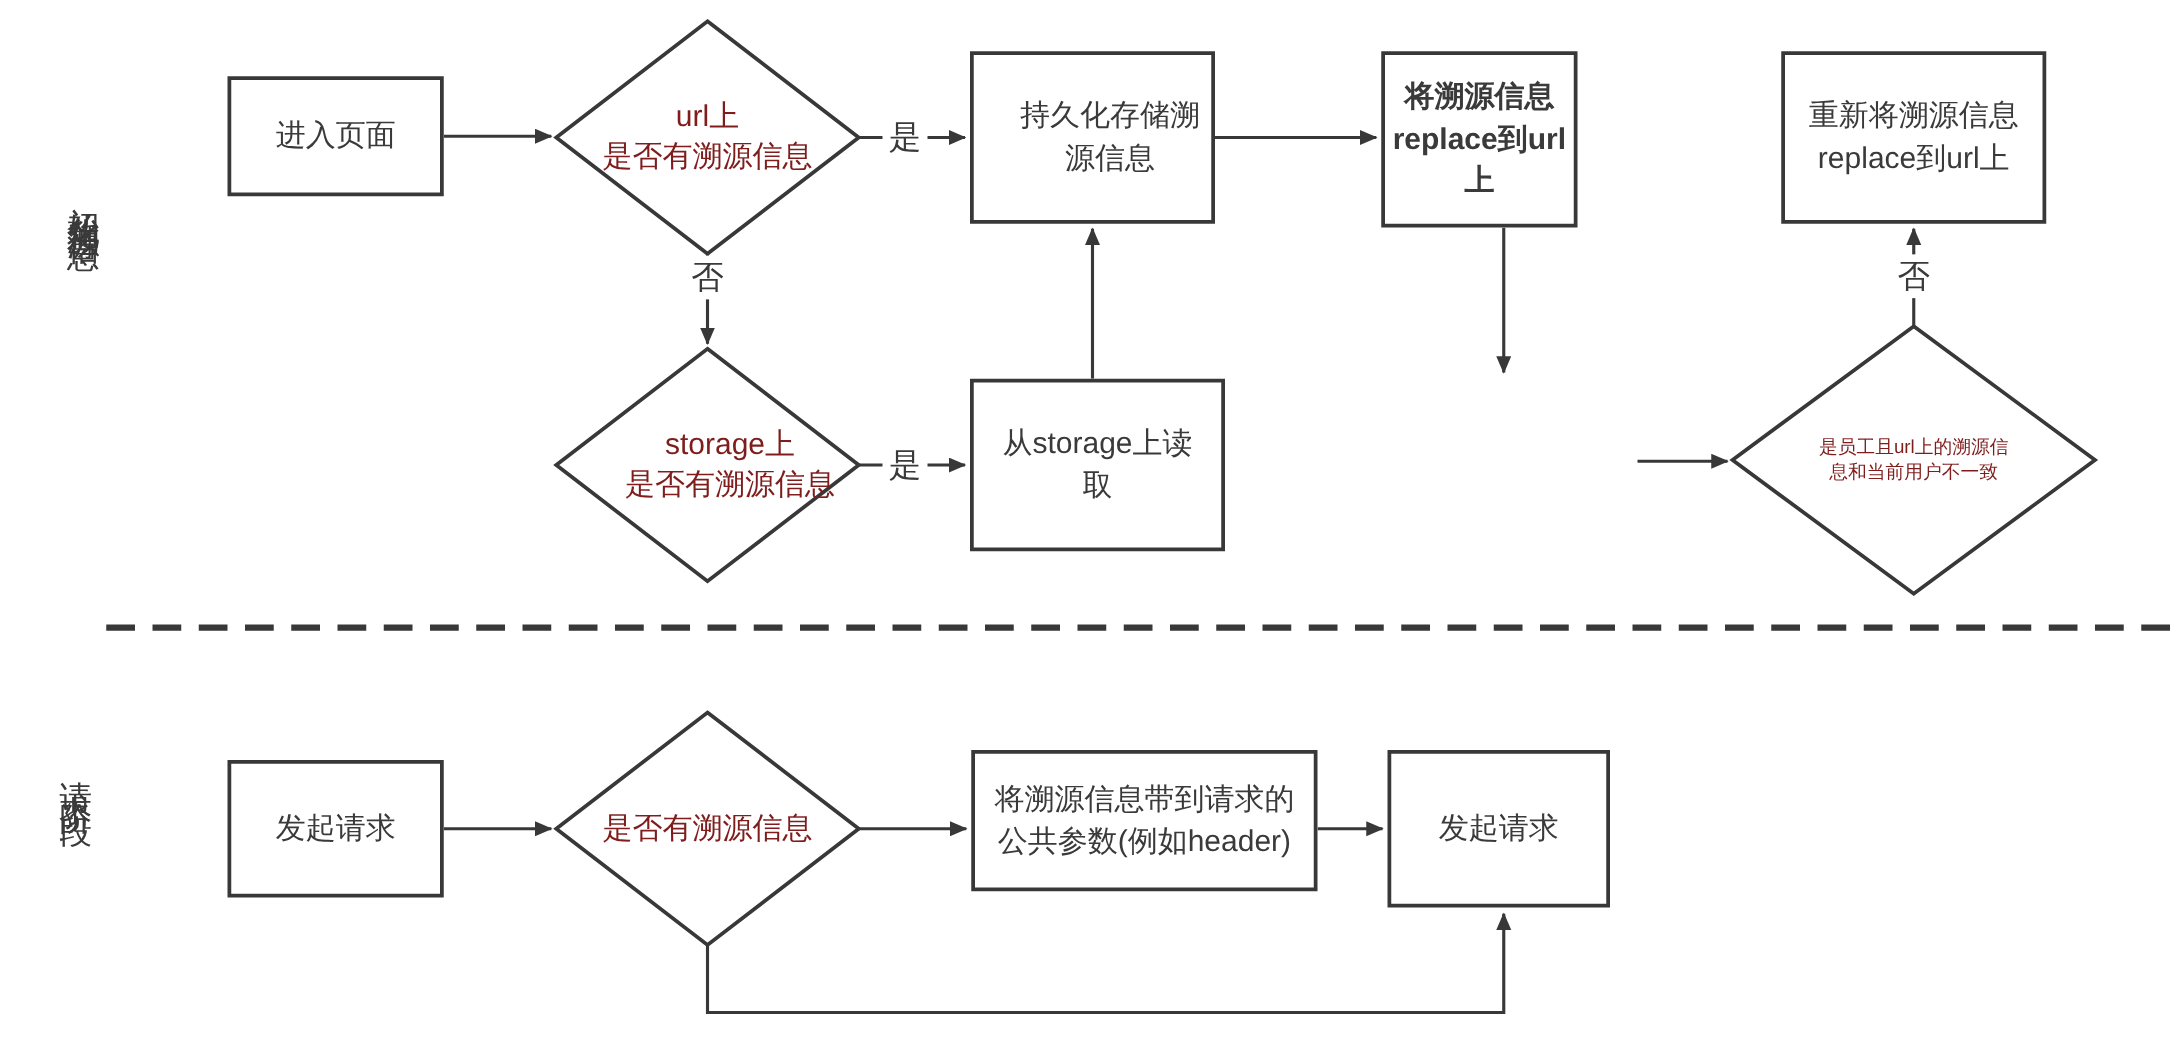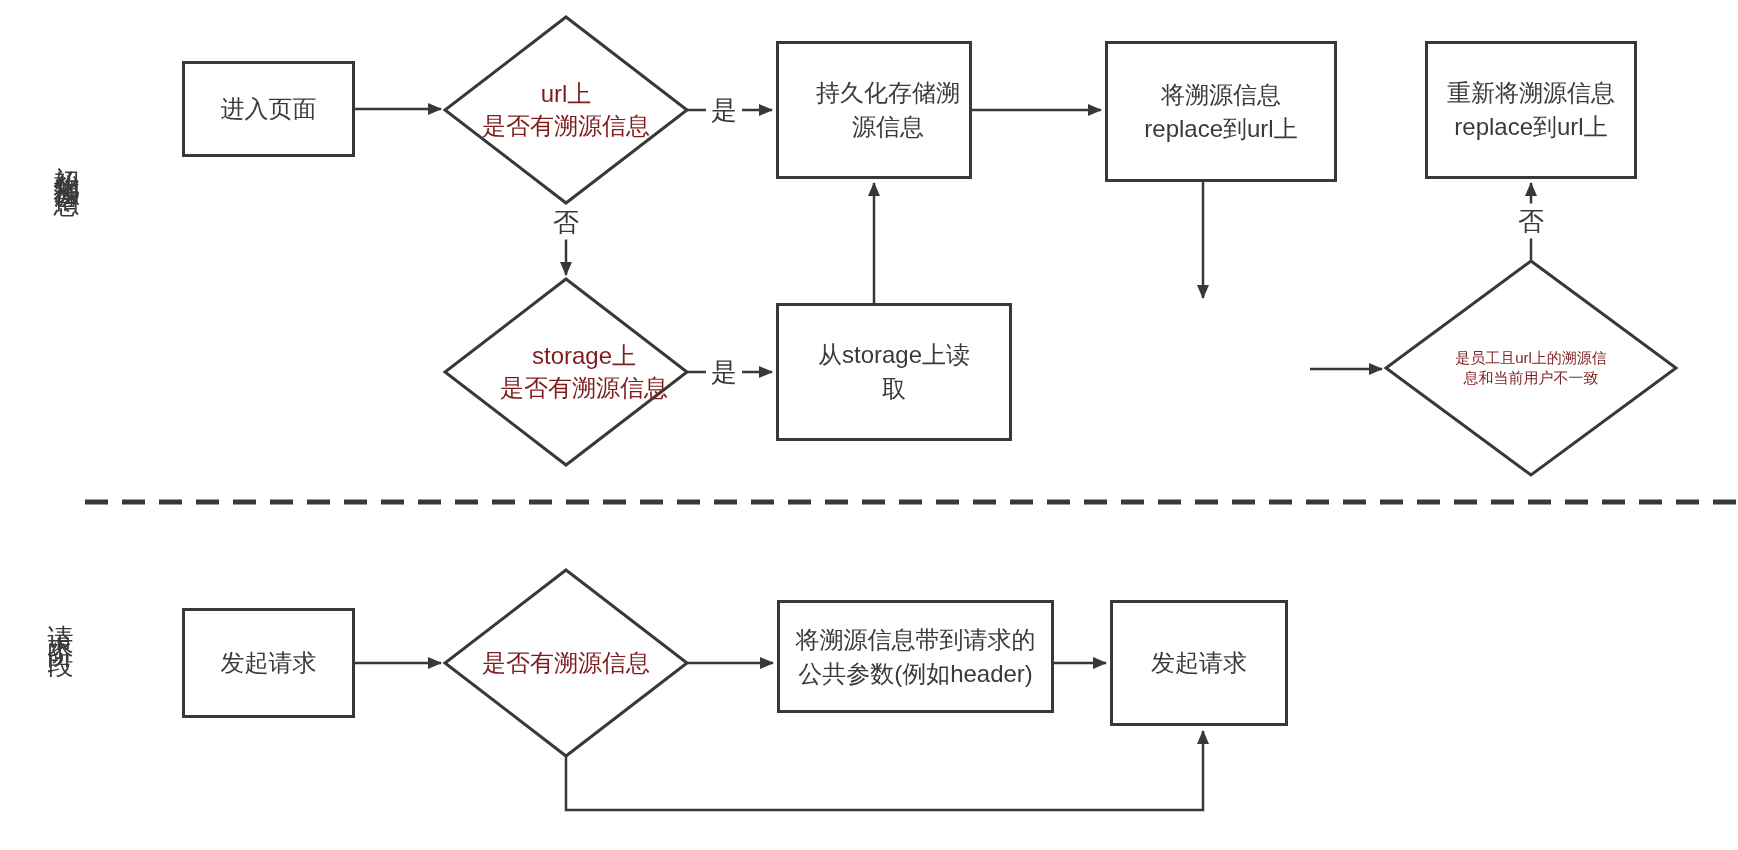--- a/index.html
+++ b/index.html
@@ -92,25 +92,25 @@
     <line x1="1054" y1="663" x2="1106" y2="663" stroke="#383838" stroke-width="2.5" marker-end="url(#arr)"></line>
     <polyline points="566,756 566,810 1203,810 1203,731" fill="none" stroke="#383838" stroke-width="2.5" marker-end="url(#arr)"></polyline>
   </svg>
 
   <div class="section-label" style="left:50px;top:146px;">初始化溯源信息</div>
   <div class="section-label" style="left:44px;top:604px;letter-spacing:9px;">请求阶段</div>
 
   <div class="node" style="left:182px;top:61px;width:173px;height:96px;">进入页面</div>
   <div class="node" style="left:776px;top:41px;width:196px;height:138px;padding-left:28px;">持久化存储溯
 源信息</div>
-  <div class="node" style="left:1105px;top:41px;width:232px;height:141px;">将溯源信息
+  <div class="node" style="left:1105px;top:41px;width:157px;height:141px;font-weight:bold;">将溯源信息
 replace到url上</div>
   <div class="node" style="left:1425px;top:41px;width:212px;height:138px;">重新将溯源信息
 replace到url上</div>
-  <div class="node" style="left:776px;top:303px;width:236px;height:138px;">从storage上读
+  <div class="node" style="left:776px;top:303px;width:204px;height:138px;">从storage上读
 取</div>
 
   <div class="node" style="left:182px;top:608px;width:173px;height:110px;">发起请求</div>
   <div class="node" style="left:777px;top:600px;width:277px;height:113px;">将溯源信息带到请求的
 公共参数(例如header)</div>
   <div class="node" style="left:1110px;top:600px;width:178px;height:126px;">发起请求</div>
 
   <div class="dtext" style="left:446px;top:60px;width:240px;height:100px;">url上
 是否有溯源信息</div>
   <div class="dtext" style="left:464px;top:322px;width:240px;height:100px;">storage上

